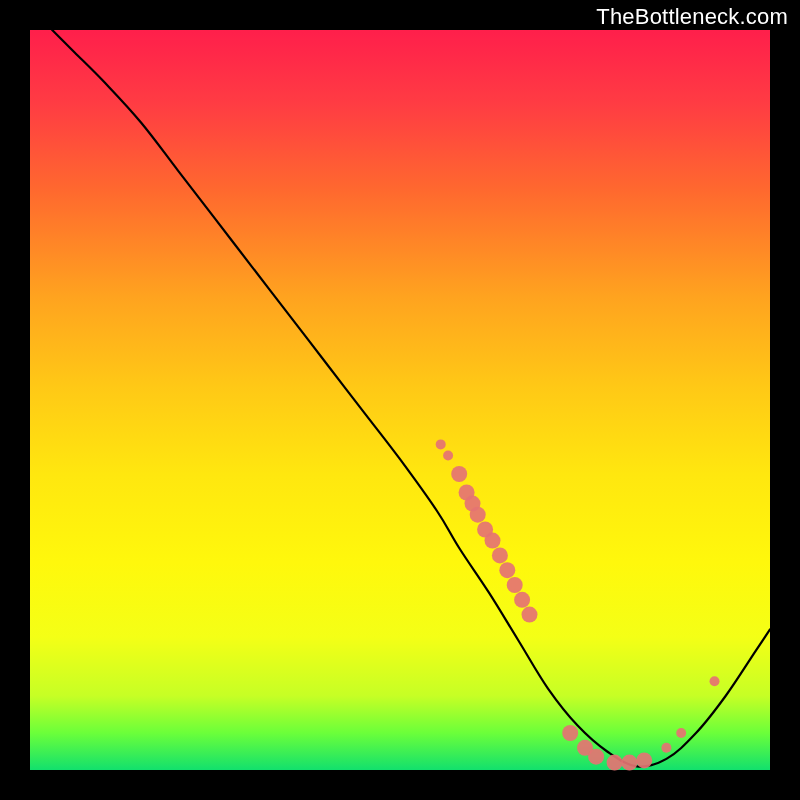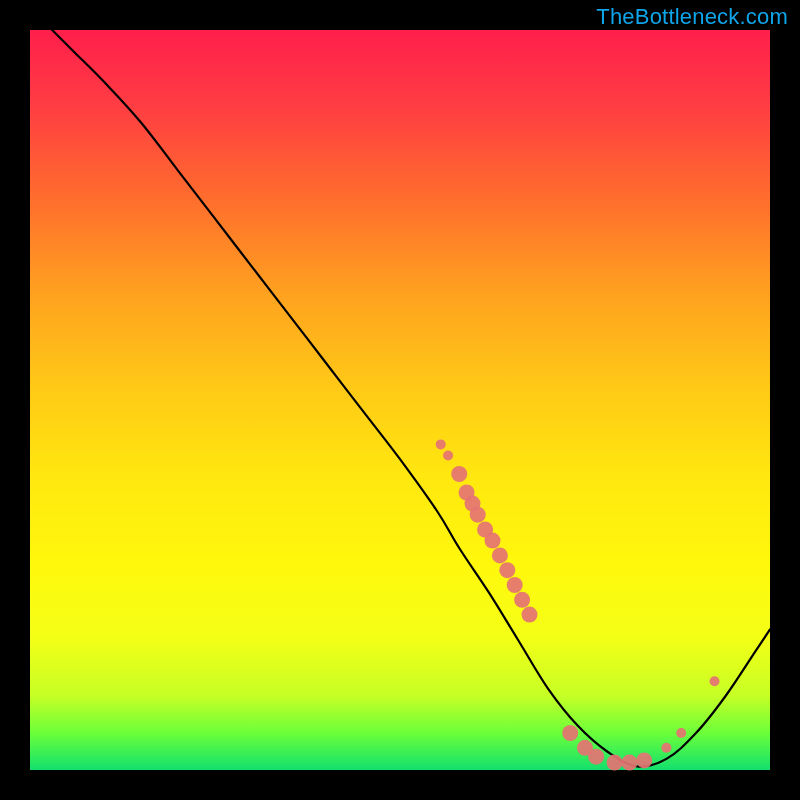--- a/index.html
+++ b/index.html
@@ -14,21 +14,21 @@
   .frame {
     position: relative;
     width: 800px;
     height: 800px;
     background: #000;
   }
   .watermark {
     position: absolute;
     top: 4px;
     right: 12px;
-    color: #0ea5e9;
+    color: #ffffff;
     font-size: 22px;
     font-weight: 500;
     letter-spacing: 0.2px;
     z-index: 10;
   }
   .plot {
     position: absolute;
     left: 30px;
     top: 30px;
     width: 740px;

